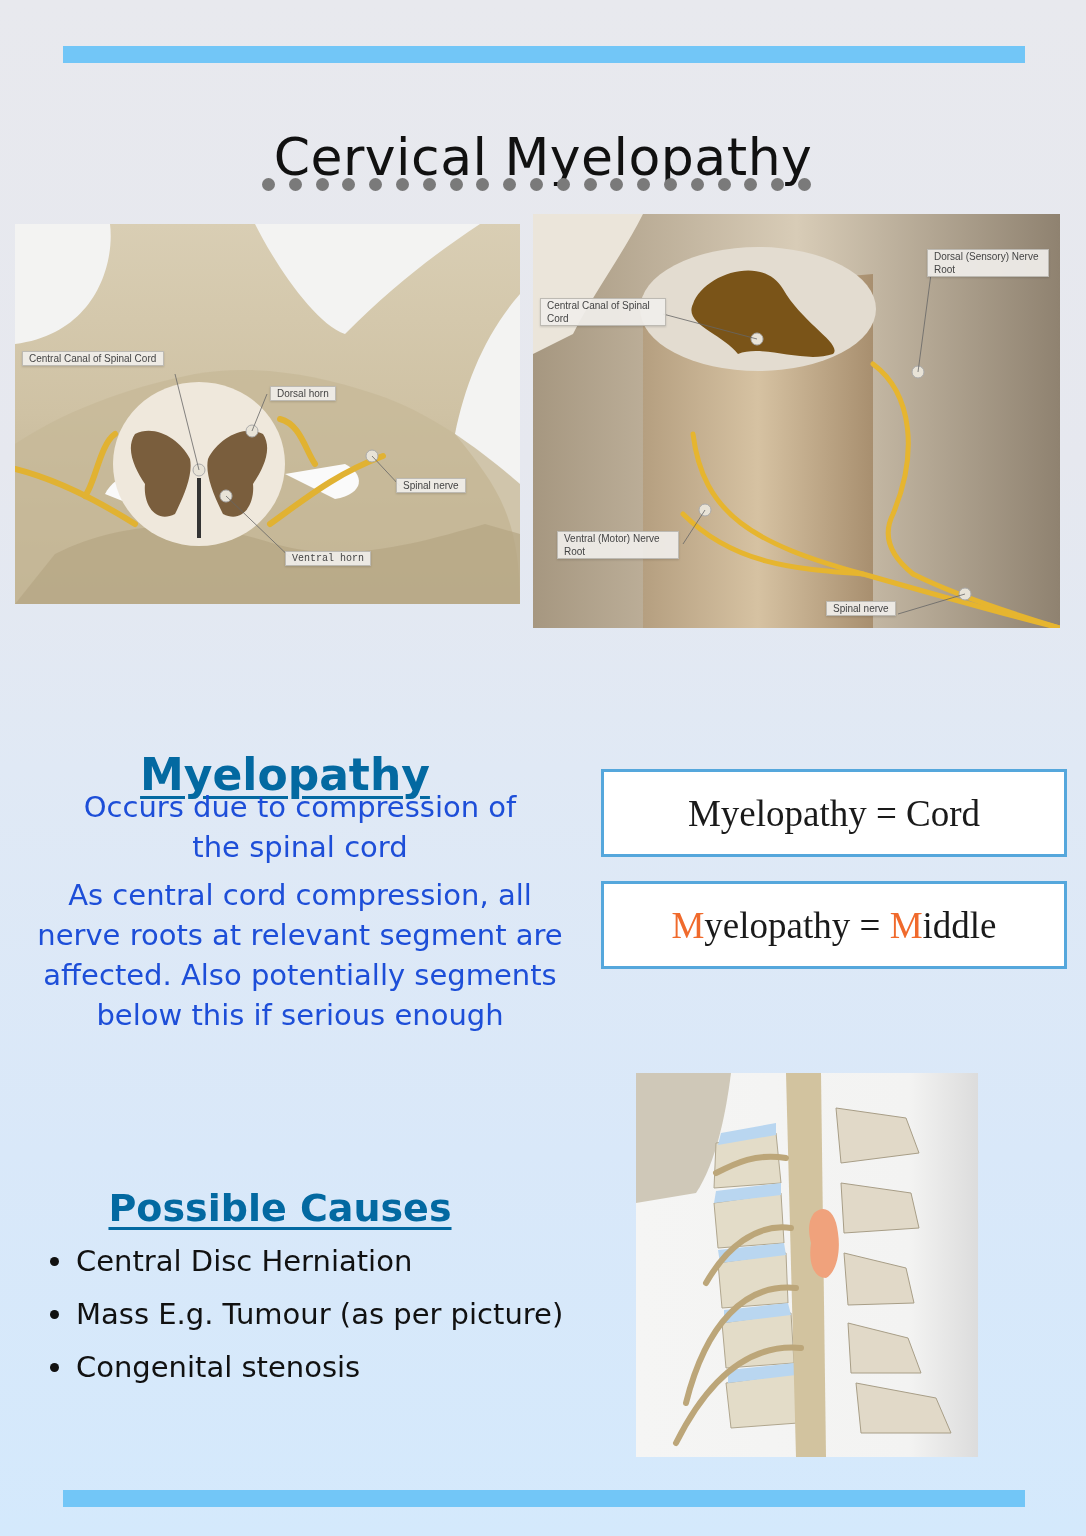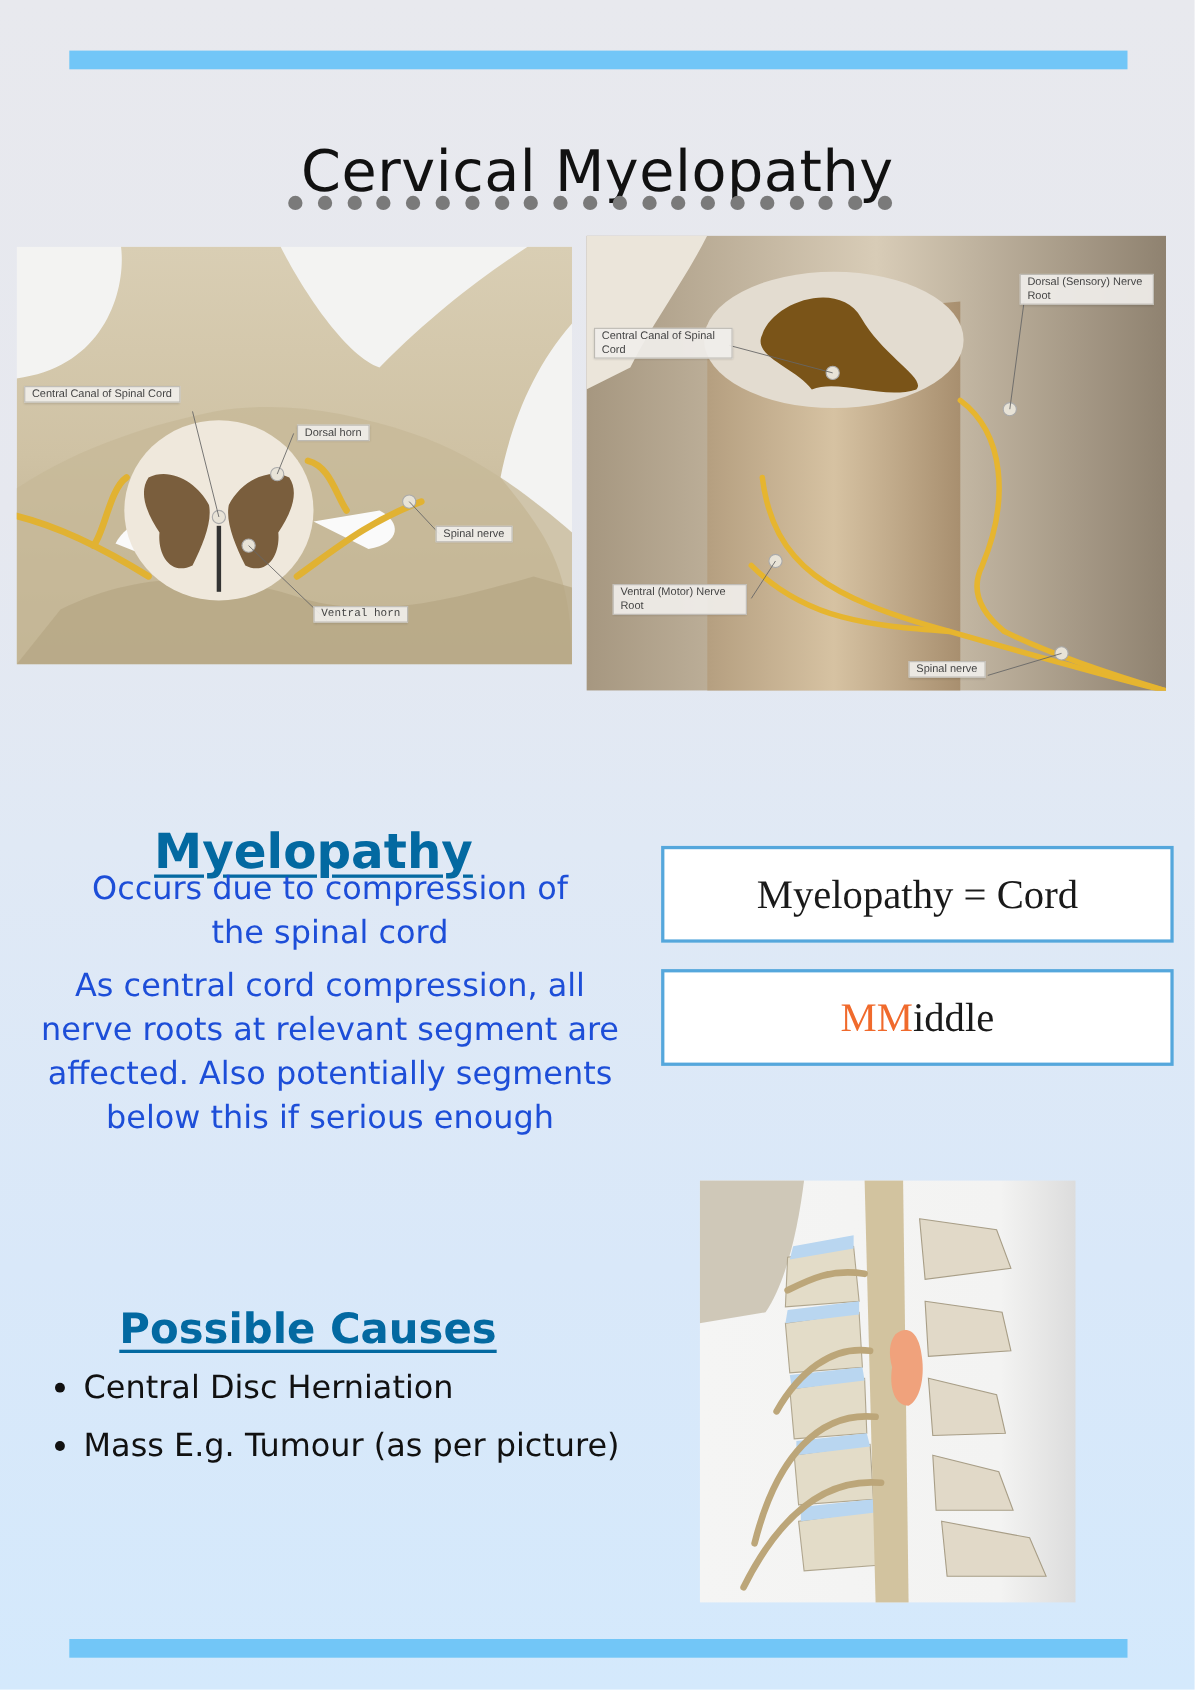--- a/index.html
+++ b/index.html
@@ -172,34 +172,39 @@
 
 <h2 class="h2 myelo">Myelopathy</h2>
 <div class="body-text p1" style="left:60px; width:480px;">Occurs due to compression of the spinal cord</div>
 <div class="body-text p2">As central cord compression, all nerve roots at relevant segment are affected. Also potentially segments below this if serious enough</div>
 
 <div class="box b1">
   <span>Myelopathy = Cord</span>
 </div>
 <div class="box b2">
   <span class="accent">M</span>
+    <span style="white-space:pre">yelopathy = </span>
     <span class="accent">M</span>
     <span>iddle</span>
 </div>
 
 <h2 class="h2 causes">Possible Causes</h2>
 <ul class="causes-list">
   <li>
       <span class="bullet"></span>
       <span>Central Disc Herniation</span>
     </li>
   <li>
       <span class="bullet"></span>
       <span>Mass E.g. Tumour (as per picture)</span>
     </li>
+  <li>
+      <span class="bullet"></span>
+      <span>Congenital stenosis</span>
+    </li>
 </ul>
 
 <div class="fig" style="left:636px; top:1073px; width:342px; height:384px;">
   <svg viewBox="0 0 342 384">
     <defs>
       <linearGradient id="bg3" x1="0" y1="0" x2="1" y2="0">
         <stop offset="0" stop-color="#f5f5f4"></stop>
         <stop offset="0.8" stop-color="#f3f3f2"></stop>
         <stop offset="1" stop-color="#dcdcdc"></stop>
       </linearGradient>

